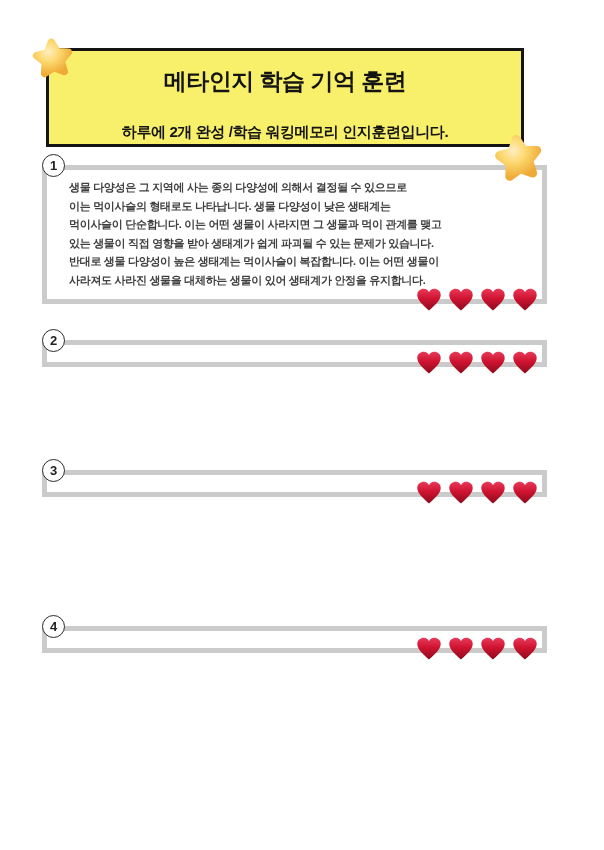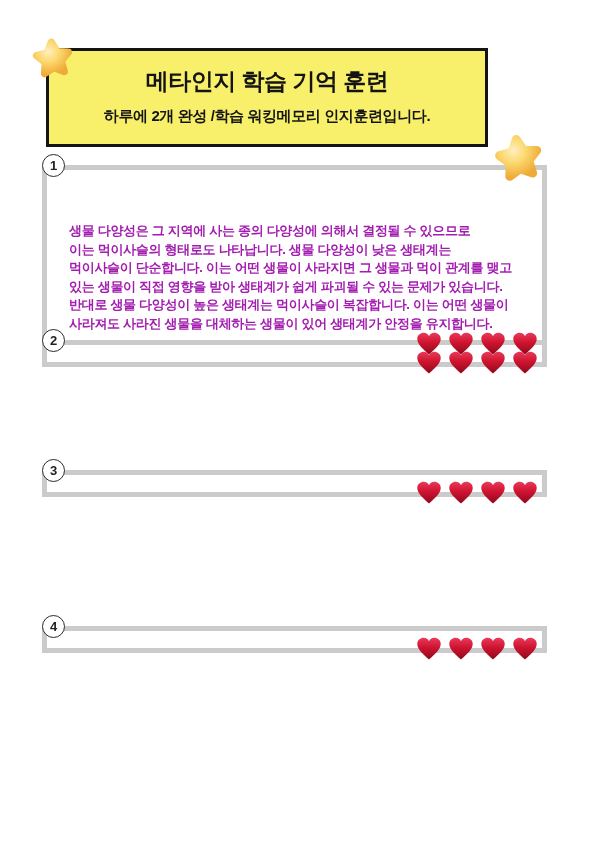--- a/index.html
+++ b/index.html
@@ -12,34 +12,34 @@
     position: relative;
     width: 604px;
     height: 850px;
     background: #ffffff;
     overflow: hidden;
   }
   
   .header {
     position: absolute;
     left: 46px; top: 48px;
-    width: 442px; height: 99px;
+    width: 478px; height: 99px;
     background: var(--header-bg, #f8f06a);
     border: 3px solid var(--header-border, #141414);
     text-align: center;
     padding-top: 15px;
   }
   .title {
     font-size: 23px;
     font-weight: bold;
     letter-spacing: -0.5px;
     color: #141414;
   }
   .subtitle {
-    margin-top: 10px;
+    margin-top: 26px;
     font-size: 15px;
     font-weight: bold;
     letter-spacing: -0.4px;
     color: #141414;
   }
   
   .star { position: absolute; z-index: 5; }
   .star svg { display: block; width: 100%; height: 100%; }
   .star-1 { left: 31px; top: 37px; width: 44px; height: 44px; transform: rotate(-6deg); }
   .star-2 { left: 493px; top: 132px; width: 52px; height: 54px; transform: rotate(-8deg); }
@@ -51,26 +51,25 @@
     background: #ffffff;
     border: 5px solid var(--card-border, #cbcbcb);
     padding: 8px 14px 9px 22px;
   }
   .card-1 { top: 165px; }
   .card-2 { top: 340px; }
   .card-3 { top: 470px; }
   .card-4 { top: 626px; }
   .card-text {
     white-space: pre-line;
-    font-size: 13px;
+    font-size: 11px;
     line-height: 18.6px;
     font-weight: 600;
     letter-spacing: -0.3px;
-    color: #a21caf;
-    margin-top: 44px;
+    color: #404040;
   }
   .num-badge {
     position: absolute;
     top: -16px; left: -5px;
     width: 23px; height: 23px;
     border: 1.6px solid #2b2b2b;
     border-radius: 50%;
     background: #ffffff;
     display: flex; align-items: center; justify-content: center;
     font-size: 13px; font-weight: bold; color: #222;

